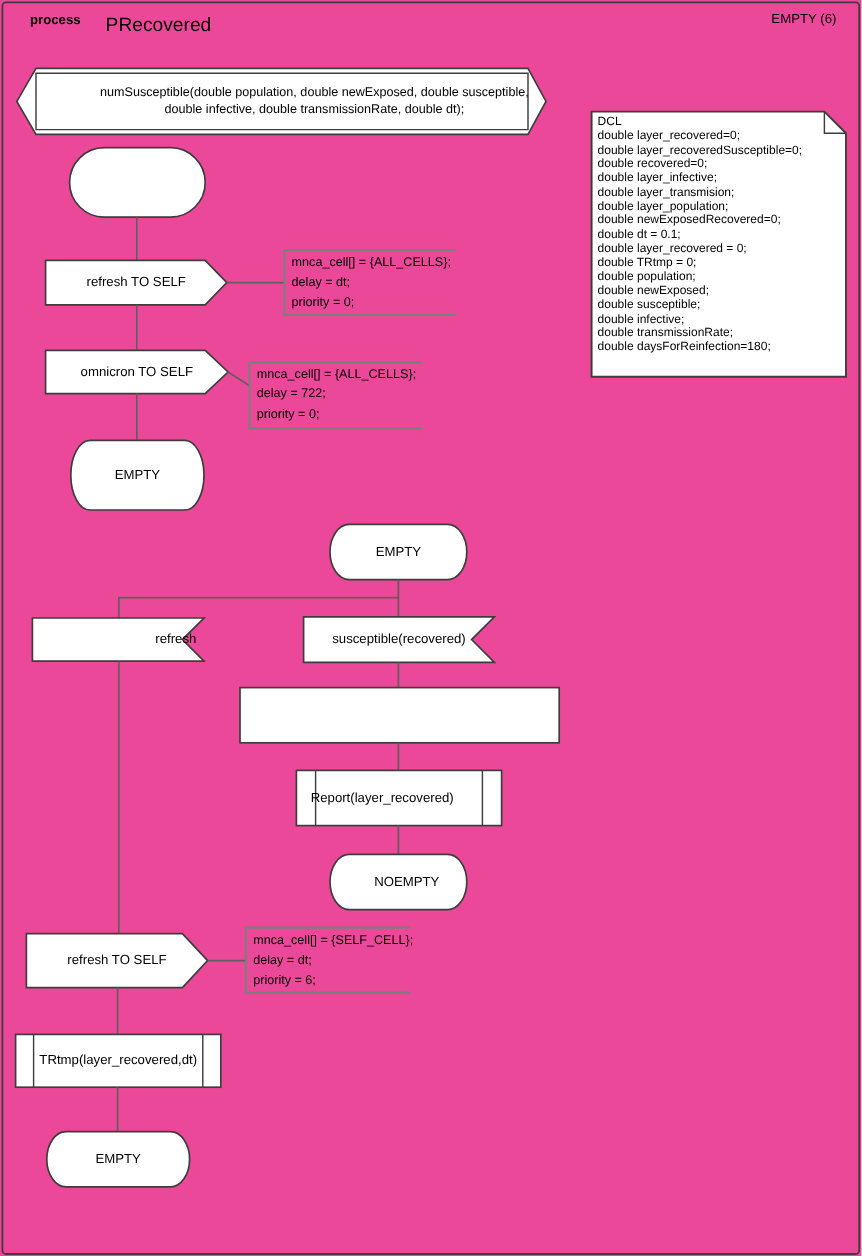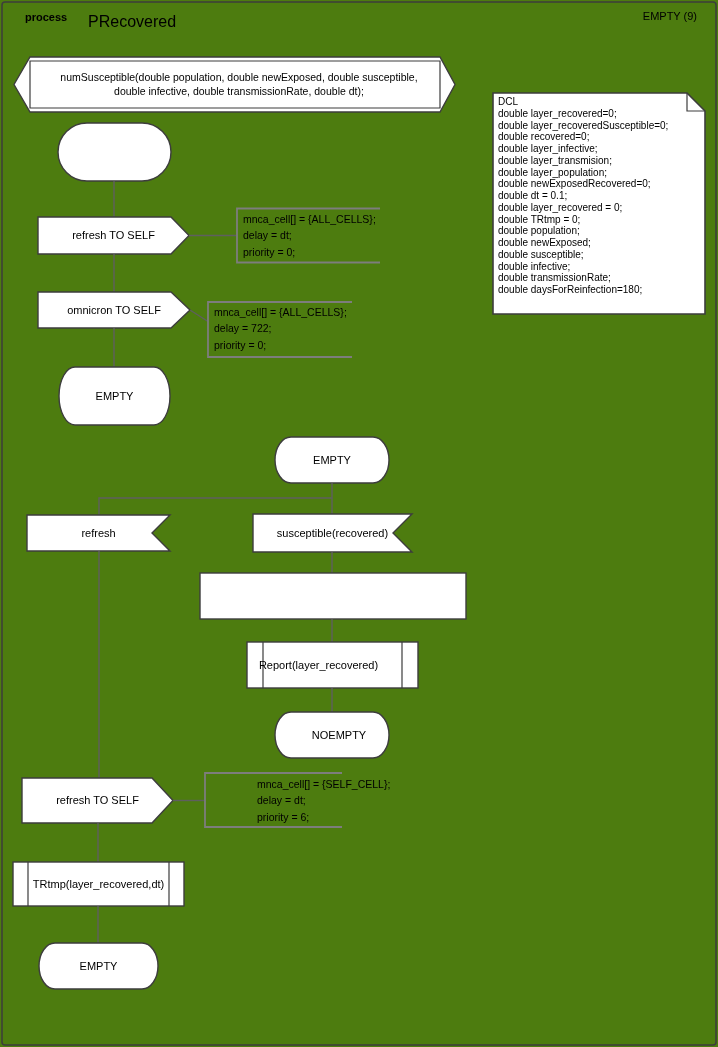--- a/index.html
+++ b/index.html
@@ -1,16 +1,16 @@
 <!DOCTYPE html>
 <html><head>
 <meta charset="utf-8">
 <style>
   html,body{margin:0;padding:0;background:#fff;}
-  #page{position:relative;width:718px;height:1047px;background:#4d7c0f;
+  #page{position:relative;width:718px;height:1047px;background:#ec4899;
         font-family:"Liberation Sans","DejaVu Sans",sans-serif;color:#000;overflow:hidden;}
   #shapes{position:absolute;left:0;top:0;}
   .lbl{position:absolute;display:flex;align-items:center;justify-content:center;
        text-align:center;font-size:11px;line-height:1.3;color:#000;}
   .pre{white-space:pre-line;}
   .note{position:absolute;display:block;text-align:left;white-space:pre-line;
         font-size:10.5px;line-height:16.4px;color:#000;}
   .dcl{position:absolute;display:block;text-align:left;white-space:pre-line;
        font-size:10px;line-height:11.75px;color:#000;}
   .hdr{position:absolute;font-size:11px;color:#000;}
@@ -75,23 +75,23 @@
 
     <rect x="13" y="862" width="171" height="44" fill="#fff" stroke="#3d3d3d" stroke-width="1.4"></rect>
     <path d="M 28,862 V 906 M 169,862 V 906" fill="none" stroke="#3d3d3d" stroke-width="1.2"></path>
     <path d="M 98,906 V 943" fill="none" stroke="#5f5f5f" stroke-width="1.4"></path>
 
     <path d="M 55,943 H 142 A 16 23 0 0 1 142,989 H 55 A 16 23 0 0 1 55,943 Z" fill="#fff" stroke="#3d3d3d" stroke-width="1.4"></path>
   </svg>
 
   <div class="hdr bold" style="left:25px;top:11px;">process</div>
   <div class="hdr name" style="left:88px;top:13px;">PRecovered</div>
-  <div class="hdr" style="right:21px;top:10px;position:absolute;">EMPTY (9)</div>
+  <div class="hdr" style="right:21px;top:10px;position:absolute;">EMPTY (6)</div>
 
-  <div class="lbl pre" style="left:30px;top:59px;width:418px;height:51px;font-size:10.5px;">numSusceptible(double population, double newExposed, double susceptible,
+  <div class="lbl pre" style="left:30px;top:59px;width:418px;height:51px;font-size:10.5px;padding-left:23px;">numSusceptible(double population, double newExposed, double susceptible,
 double infective, double transmissionRate, double dt);</div>
 
   <div class="lbl" style="left:38px;top:217px;width:151px;height:37px;">refresh TO SELF</div>
   <div class="note" style="left:243px;top:211px;width:155px;">mnca_cell[] = {ALL_CELLS};
 delay = dt;
 priority = 0;</div>
 
   <div class="lbl" style="left:38px;top:292px;width:152px;height:36px;">omnicron TO SELF</div>
   <div class="note" style="left:214px;top:304px;width:155px;">mnca_cell[] = {ALL_CELLS};
 delay = 722;
@@ -112,31 +112,31 @@
 double TRtmp = 0;
 double population;
 double newExposed;
 double susceptible;
 double infective;
 double transmissionRate;
 double daysForReinfection=180;</div>
 
   <div class="lbl" style="left:275px;top:437px;width:114px;height:46px;">EMPTY</div>
 
-  <div class="lbl" style="left:27px;top:515px;width:143px;height:36px;">refresh</div>
+  <div class="lbl" style="left:27px;top:515px;width:143px;height:36px;padding-left:48px;">refresh</div>
 
   <div class="lbl" style="left:253px;top:514px;width:159px;height:38px;">susceptible(recovered)</div>
 
 
   <div class="lbl" style="left:247px;top:642px;width:143px;height:46px;">Report(layer_recovered)</div>
 
   <div class="lbl" style="left:275px;top:712px;width:128px;height:46px;">NOEMPTY</div>
 
   <div class="lbl" style="left:22px;top:778px;width:151px;height:45px;">refresh TO SELF</div>
-  <div class="note" style="left:211px;top:776px;width:155px;margin-left:46px;">mnca_cell[] = {SELF_CELL};
+  <div class="note" style="left:211px;top:776px;width:155px;">mnca_cell[] = {SELF_CELL};
 delay = dt;
 priority = 6;</div>
 
   <div class="lbl" style="left:13px;top:862px;width:171px;height:44px;">TRtmp(layer_recovered,dt)</div>
 
   <div class="lbl" style="left:39px;top:943px;width:119px;height:46px;">EMPTY</div>
 
 </div>
 
 </body></html>

